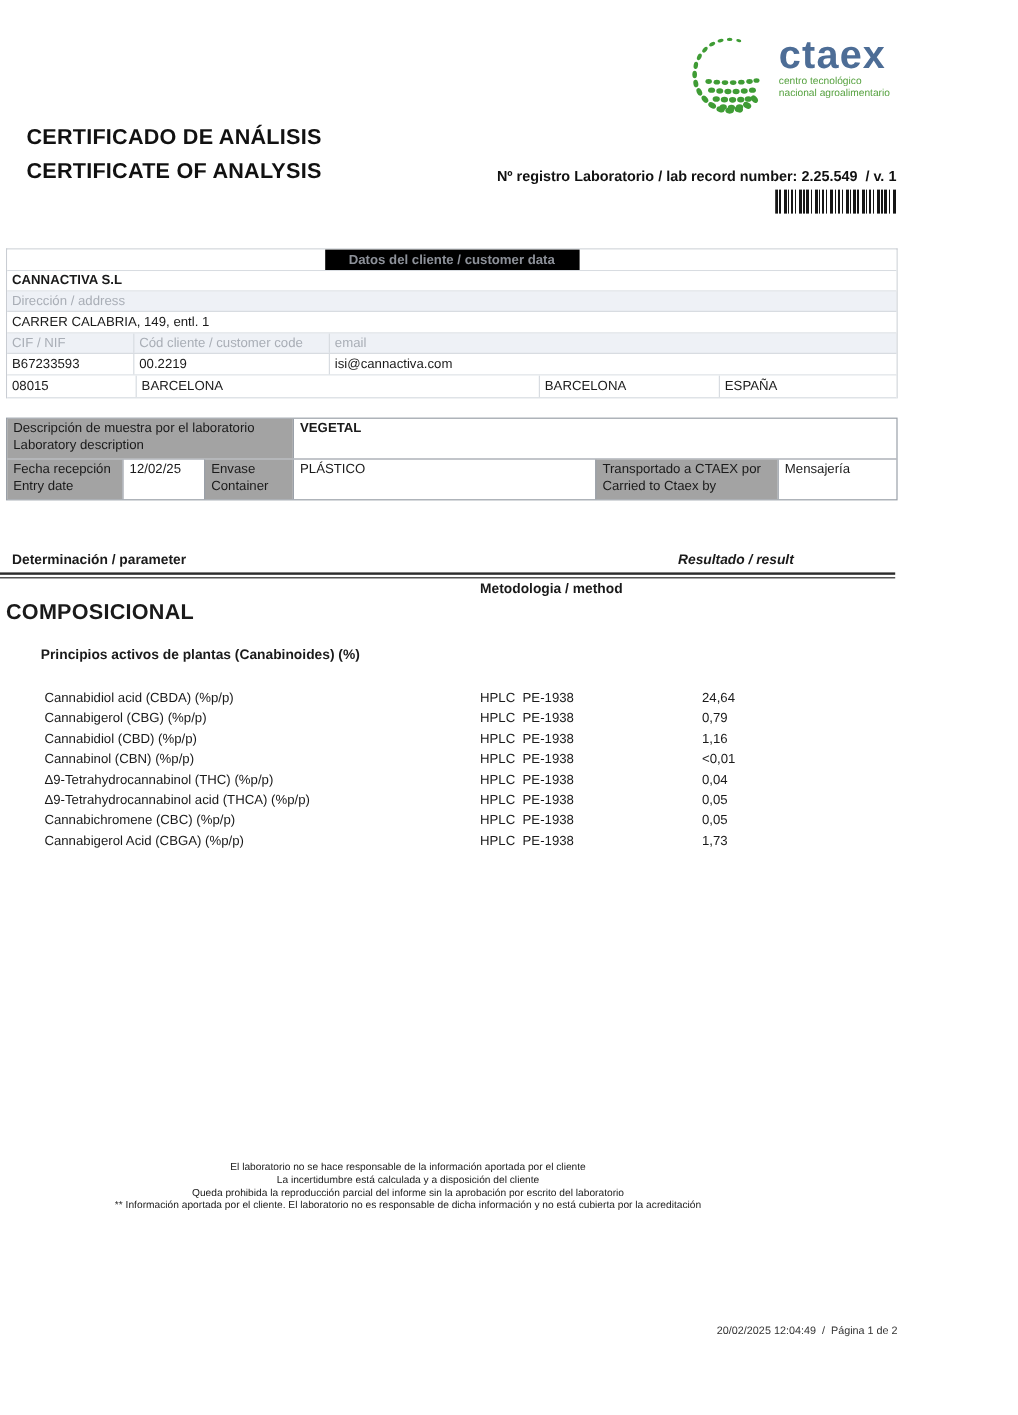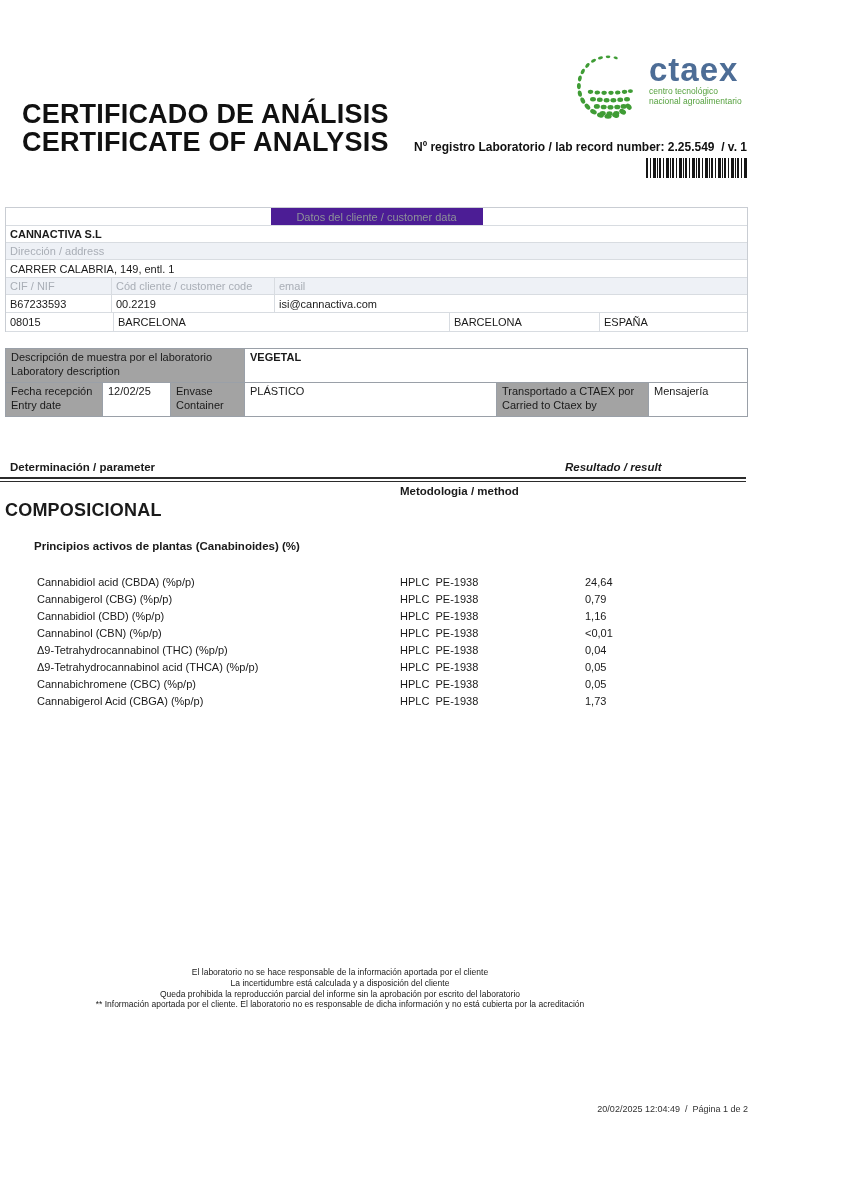--- a/index.html
+++ b/index.html
@@ -1,37 +1,37 @@
 <!DOCTYPE html>
 <html><head>
 <meta charset="utf-8">
 <style>
   html,body{margin:0;padding:0;background:#ffffff;}
   .page{
     position:relative;width:848px;height:1179px;background:#ffffff;overflow:hidden;
     font-family:"Liberation Sans","DejaVu Sans",sans-serif;color:#1a1a1a;
   }
   
-  .logo{position:absolute;left:575px;top:25px;width:175px;height:80px;display:flex;margin-top:24px;}
+  .logo{position:absolute;left:575px;top:25px;width:175px;height:80px;display:flex;}
   .logo svg{width:70px;height:76px;}
   .logo-text{margin-left:4px;margin-top:6px;}
   .logo-name{font-size:33px;font-weight:bold;color:#4d6d96;line-height:30px;letter-spacing:1px;}
   .logo-sub{font-size:8.5px;color:#55a13e;line-height:9.5px;margin-top:2px;}
-  .title{position:absolute;left:22px;top:100px;font-size:27px;font-weight:bold;line-height:28px;letter-spacing:.2px;color:#111;}
+  .title{position:absolute;left:22px;top:100px;font-size:18px;font-weight:bold;line-height:28px;letter-spacing:.2px;color:#111;}
   .lab-record{position:absolute;top:140px;right:101px;font-size:12px;font-weight:bold;white-space:pre;color:#111;}
   .barcode{position:absolute;top:158px;right:101px;width:101px;height:20px;
     background:repeating-linear-gradient(90deg,#161616 0px,#161616 2px,#ffffff 2px,#ffffff 3.5px,#161616 3.5px,#161616 4.5px,#ffffff 4.5px,#ffffff 7px,#161616 7px,#161616 9.5px,#ffffff 9.5px,#ffffff 10.5px,#161616 10.5px,#161616 11.5px,#ffffff 11.5px,#ffffff 13px);}
   
   .cust{position:absolute;left:5px;top:207px;width:741px;border:1px solid #c9cdd3;border-bottom:none;font-size:11px;}
   .cust .row{display:flex;border-bottom:1px solid #d8dce1;height:16px;align-items:center;background:#fff;}
   .cust .row.tall{height:17px;}
   .cust .row.lbl{background:#eef1f6;color:#a9aeb6;}
   .cust .cell{height:100%;display:flex;align-items:center;padding-left:4px;box-sizing:border-box;}
   .cust .cell + .cell{border-left:1px solid #d8dce1;}
-  .cust .hdr-cell{width:212px;margin:0 auto;height:100%;background:#4c1d95;color:#8d9199;font-weight:normal;
+  .cust .hdr-cell{width:212px;margin:0 auto;height:100%;background:#000000;color:#8d9199;font-weight:bold;
     display:flex;align-items:center;justify-content:center;}
   .b{font-weight:bold;}
   
   .sample{position:absolute;left:5px;top:348px;width:741px;border:1px solid #9aa0a8;font-size:11px;}
   .sample .row{display:flex;height:33px;}
   .sample .row + .row{border-top:1px solid #9aa0a8;}
   .sample .cell{box-sizing:border-box;padding:2px 5px;line-height:13.5px;}
   .sample .cell + .cell{border-left:1px solid #9aa0a8;}
   .sample .lblc{background:#a3a3a3;}
   

